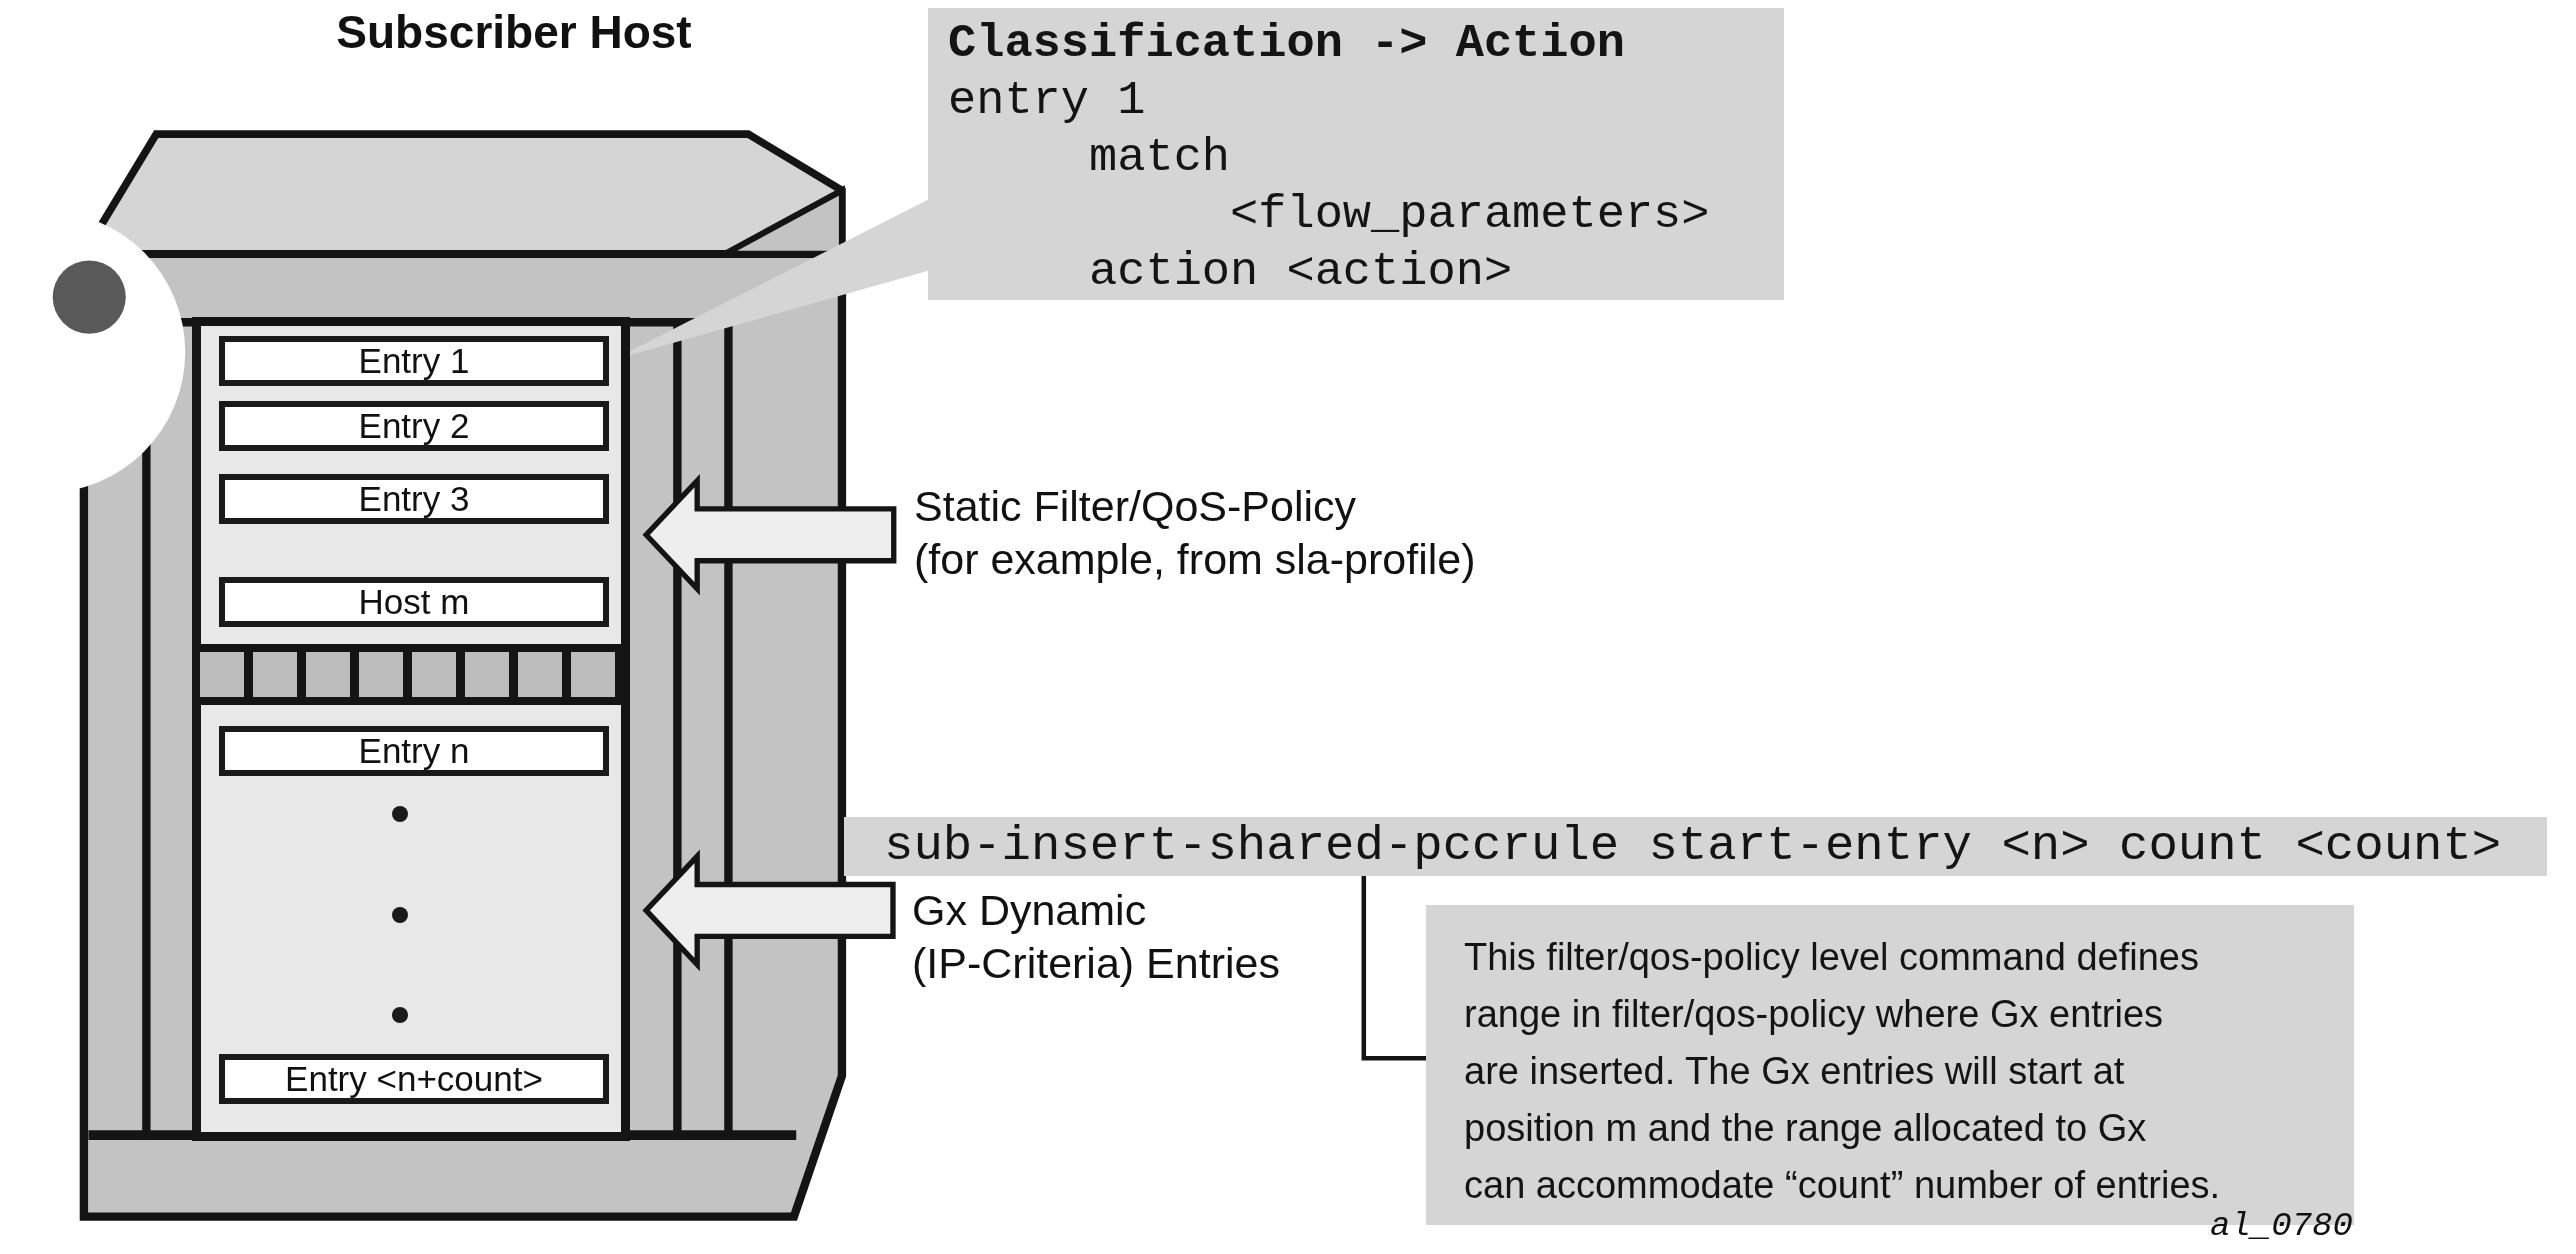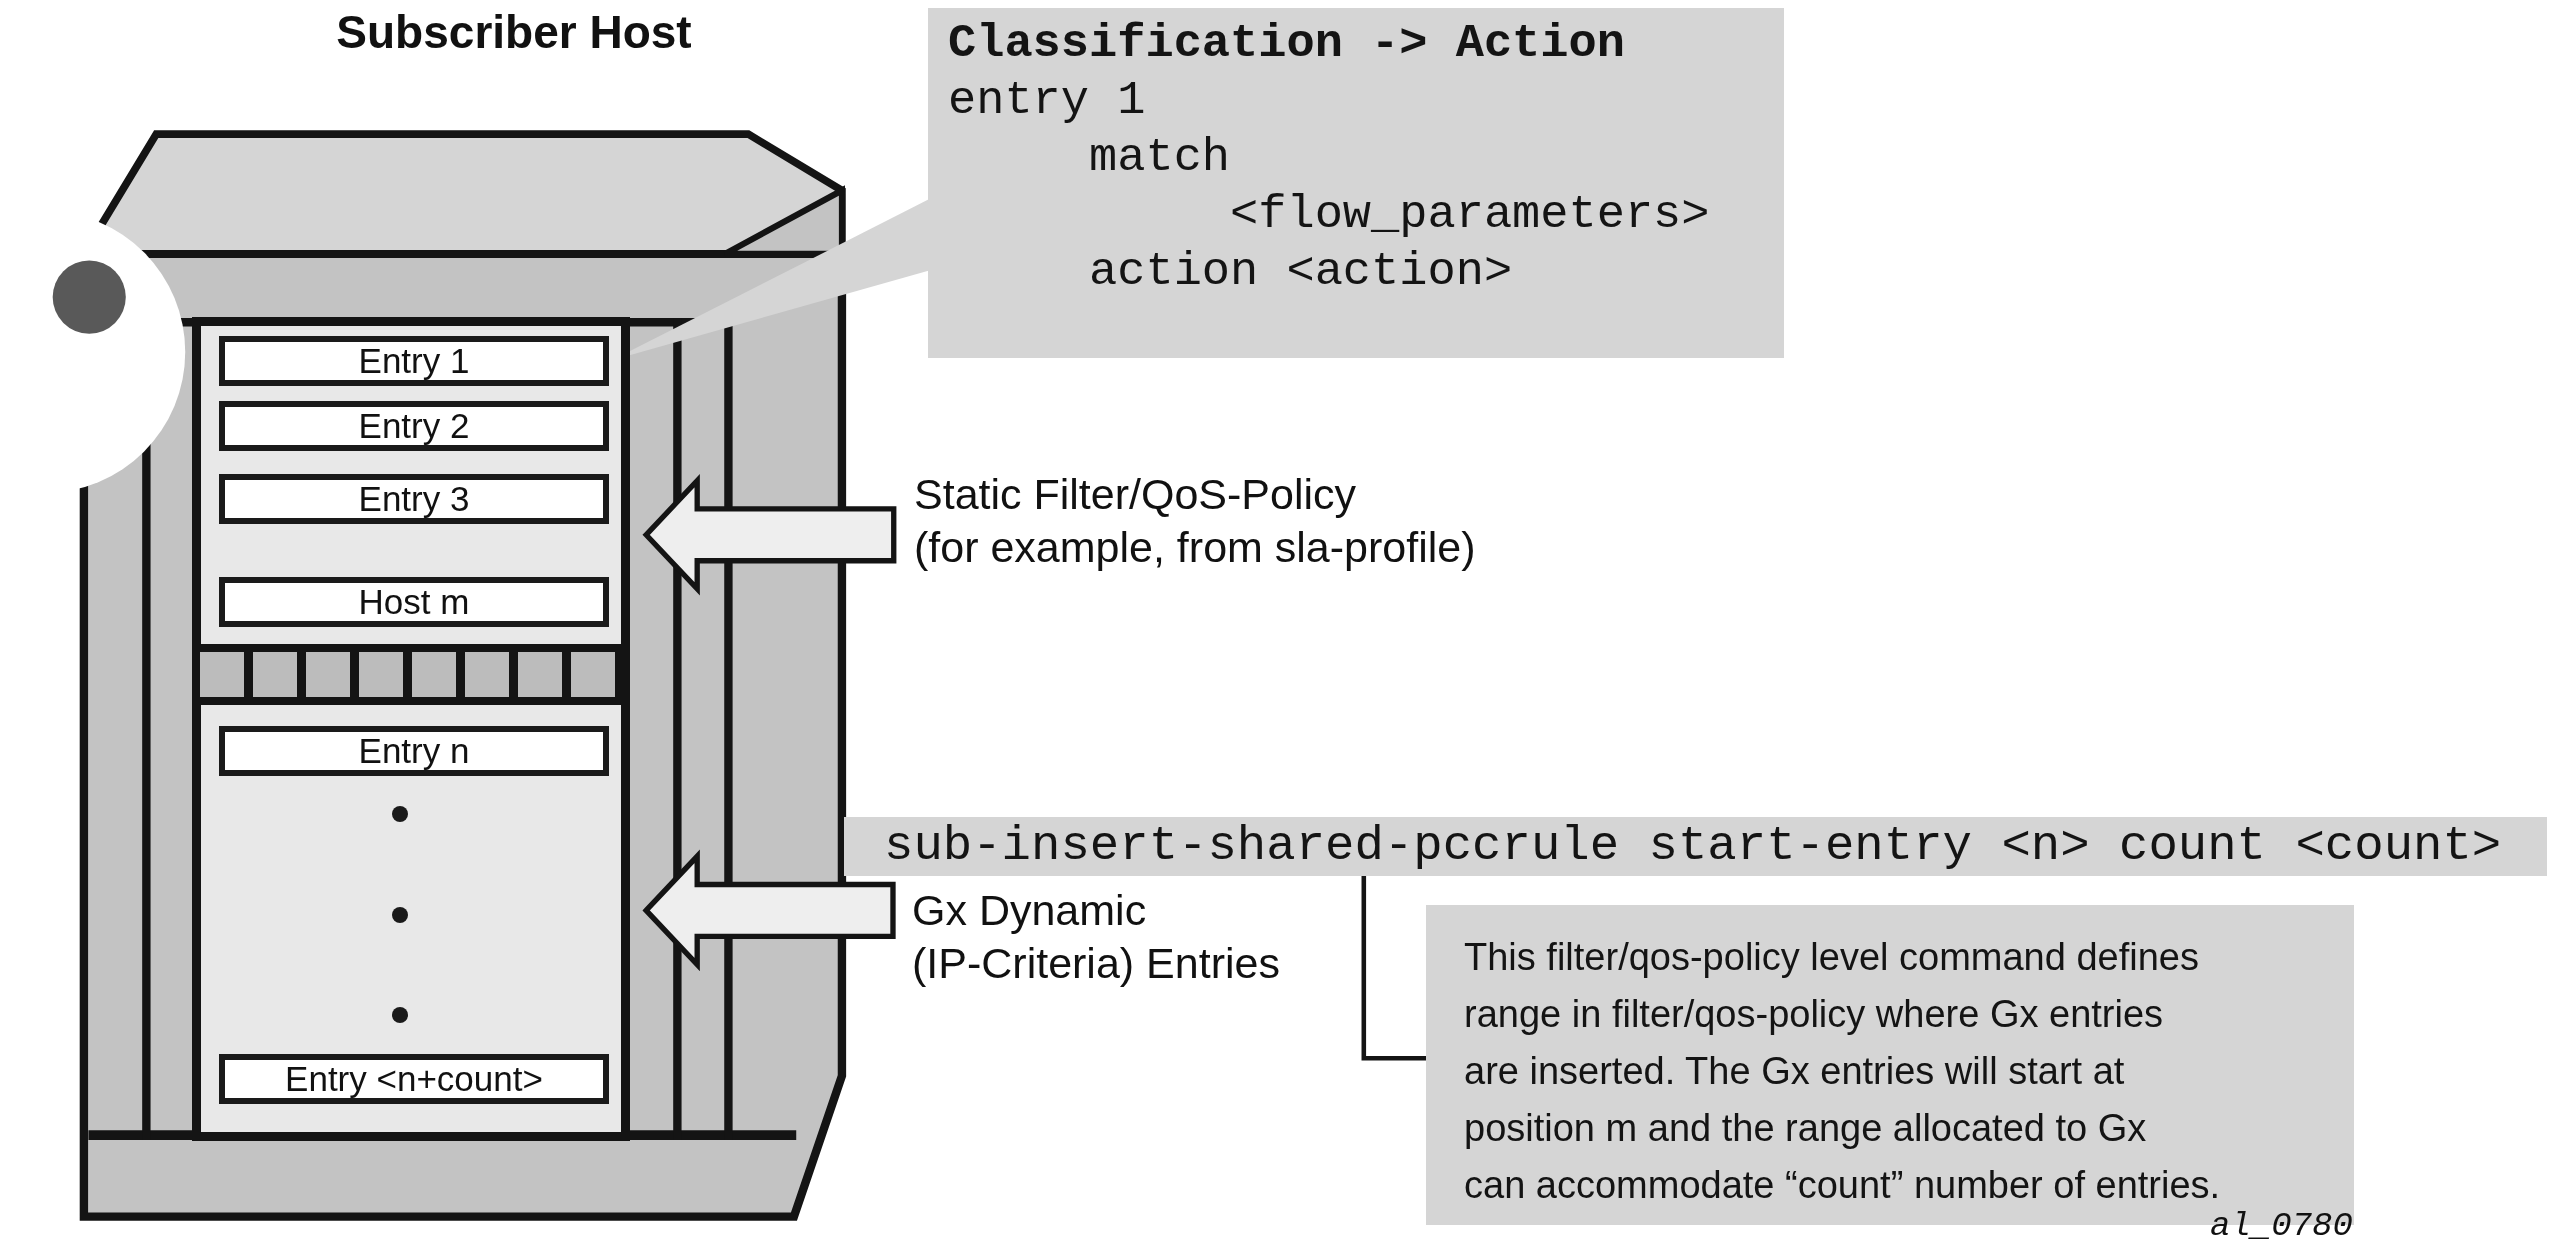--- a/index.html
+++ b/index.html
@@ -5,21 +5,21 @@
   html,body{margin:0;padding:0;background:#fff;}
   #canvas{position:relative;width:2576px;height:1254px;overflow:hidden;
           font-family:"Liberation Sans",sans-serif;background:#fff;}
   #shapes{position:absolute;left:0;top:0;z-index:1;}
 
   .gray-box{position:absolute;background:#d5d5d5;z-index:5;color:#141414;}
 
   #title{position:absolute;left:99px;top:4.6px;width:830px;text-align:center;
          font-weight:bold;font-size:46px;line-height:55px;color:#111;z-index:6;}
 
-  #code-box{left:928px;top:7.6px;width:856px;height:350px;
+  #code-box{left:928px;top:7.6px;width:856px;height:292px;
             font-family:"Liberation Mono",monospace;font-size:47px;line-height:57px;
             padding:7.6px 0 0 20px;box-sizing:border-box;overflow:hidden;}
   #code-box .code-line{white-space:pre;}
   #code-box .code-title{font-weight:bold;white-space:pre;}
 
   #panel{position:absolute;left:192px;top:317px;width:438px;height:824px;
          box-sizing:border-box;border:9.1px solid #141414;background:#e8e8e8;z-index:2;}
   #hatch{position:absolute;left:192px;top:644px;width:438px;height:61px;
          box-sizing:border-box;border:8.4px solid #141414;z-index:3;
          background:repeating-linear-gradient(90deg,#bcbcbc 0 44px,#141414 44px 53px);}
@@ -94,21 +94,21 @@
   <div class="entry" style="top:401px">Entry 2</div>
   <div class="entry" style="top:474px">Entry 3</div>
   <div class="entry" style="top:577px">Host m</div>
   <div class="entry" style="top:726px">Entry n</div>
   <div class="entry" style="top:1054px">Entry &lt;n+count&gt;</div>
 
   <div class="dot" style="top:806px"></div>
   <div class="dot" style="top:907px"></div>
   <div class="dot" style="top:1007px"></div>
 
-  <div class="arrow-label" style="left:914px;top:468px">
+  <div class="arrow-label" style="left:914px;top:480px">
     <div>Static Filter/QoS-Policy</div>
     <div>(for example, from sla-profile)</div>
   </div>
   <div class="arrow-label" style="left:912px;top:884px">
     <div>Gx Dynamic</div>
     <div>(IP-Criteria) Entries</div>
   </div>
 
   <div id="command-bar" class="gray-box">sub-insert-shared-pccrule start-entry &lt;n&gt; count &lt;count&gt;</div>
 

